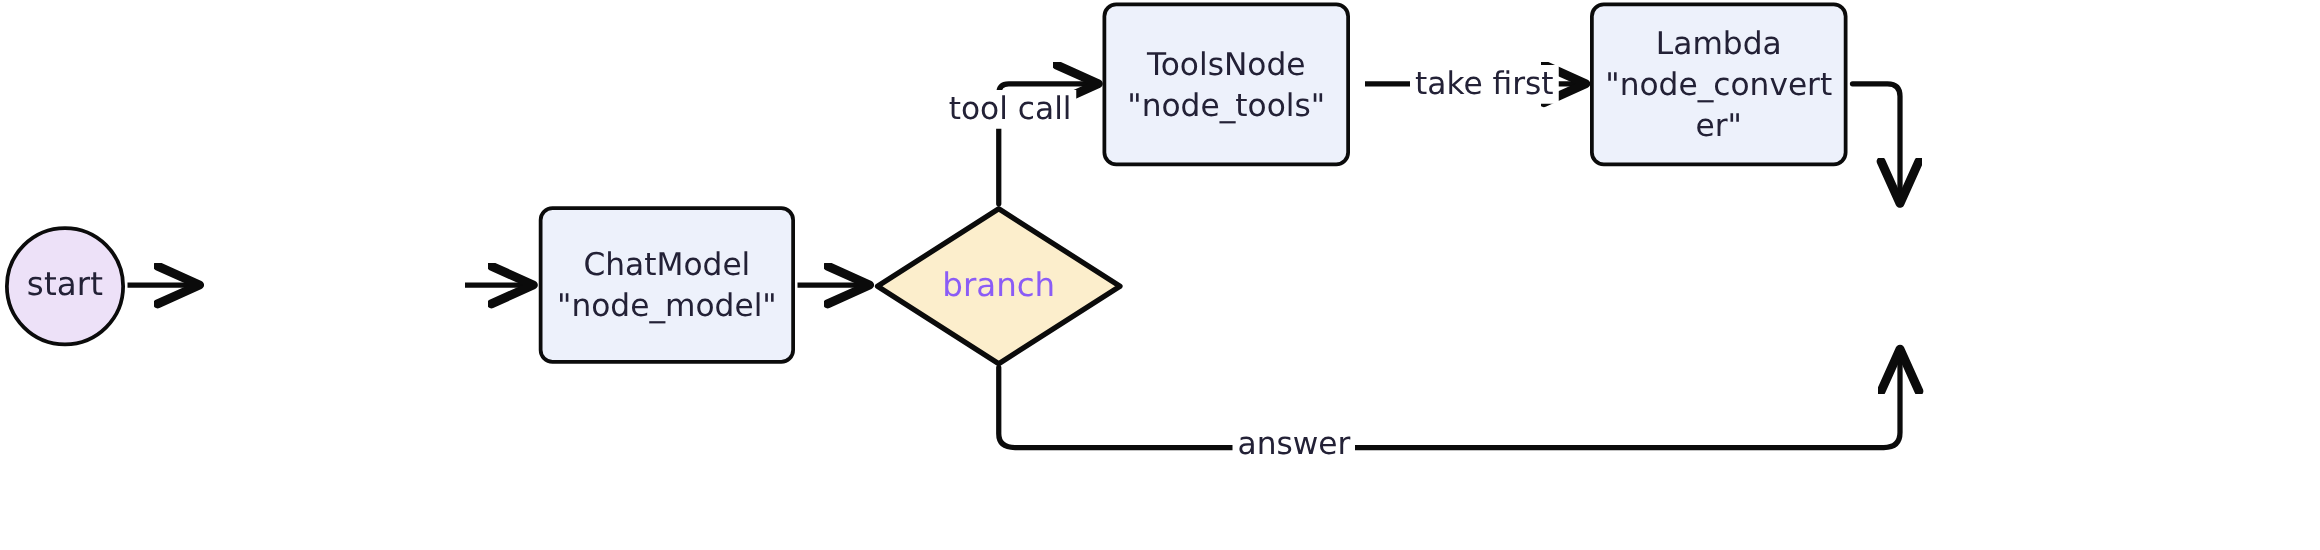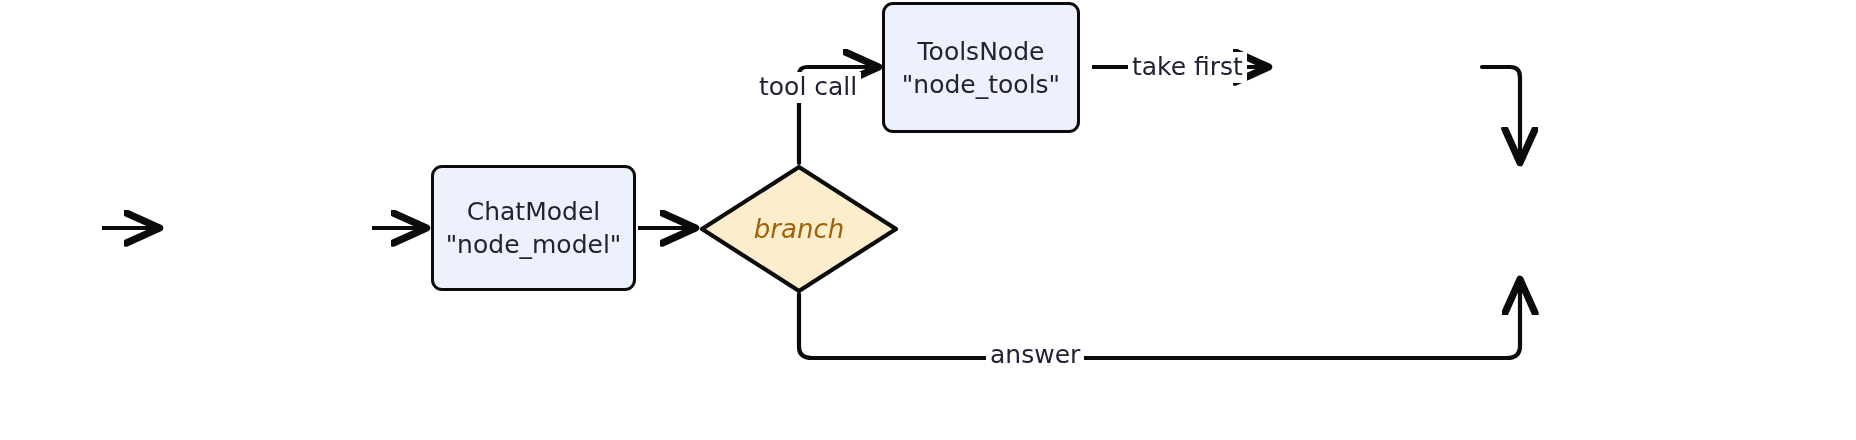--- a/index.html
+++ b/index.html
@@ -65,22 +65,21 @@
   .decision-wrap .label {
     position: absolute;
     left: 0;
     top: 0;
     width: 100%;
     height: 100%;
     display: flex;
     align-items: center;
     justify-content: center;
     font-size: 26px;
-    color: #a16207;
-    font-style: italic;
+    color: #8b5cf6;
   }
   .edge-label {
     position: absolute;
     font-size: 25px;
     color: #232136;
     white-space: nowrap;
     background: #ffffff;
     padding: 1px 4px;
     line-height: 1.15;
   }
@@ -119,20 +118,24 @@
 
     <g>
       <path d="M1482,67 L1510,67 Q1520,67 1520,77 L1520,161" fill="none" stroke="#0b0b0b" stroke-width="4.2" stroke-linecap="round" marker-end="url(#arrow)"></path>
     </g>
 
     <g>
       <path d="M799,294 L799,347 Q799,358 812,358 L1507,358 Q1520,358 1520,346 L1520,281" fill="none" stroke="#0b0b0b" stroke-width="4.2" stroke-linecap="round" marker-end="url(#arrow)"></path>
     </g>
   </svg>
 
+  <div class="node terminal" style="left:4px; top:181px; width:96px; height:96px;
+              background:#ede1f8;">
+    <span class="label">start</span>
+  </div>
 
 
   <div class="node process" style="left:431px; top:165px; width:205px; height:126px;
               background:#edf1fb;text-align:center;">
     <span class="label">ChatModel
 "node_model"</span>
   </div>
 
   <div class="decision-wrap" style="left:699px; top:164px; width:200px; height:130px;">
     <svg width="200" height="130" viewBox="0 0 200 130" xmlns="http://www.w3.org/2000/svg">
@@ -140,20 +143,26 @@
     </svg>
     <span class="label">branch</span>
   </div>
 
   <div class="node process" style="left:882px; top:2px; width:198px; height:131px;
               background:#edf1fb;">
     <span class="label">ToolsNode
 "node_tools"</span>
   </div>
 
+  <div class="node process" style="left:1272px; top:2px; width:206px; height:131px;
+              background:#edf1fb;">
+    <span class="label">Lambda
+"node_convert
+er"</span>
+  </div>
 
 
   <span class="edge-label" style="left:755px; top:72px;">tool call</span>
 
   <span class="edge-label" style="left:1128px; top:52px;text-align:right;">take first</span>
 
   <span class="edge-label" style="left:986px; top:340px;text-align:right;">answer</span>
 
 </div>
 

